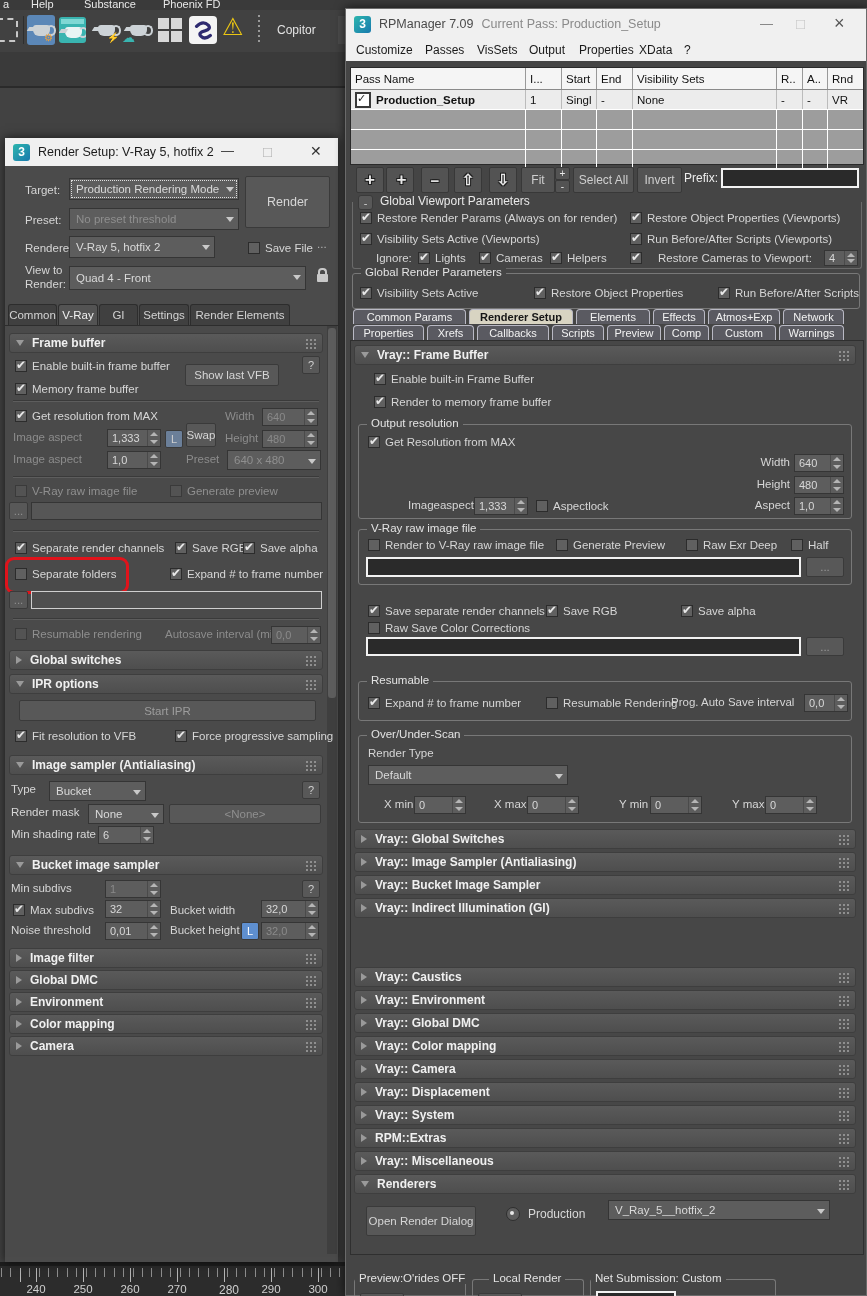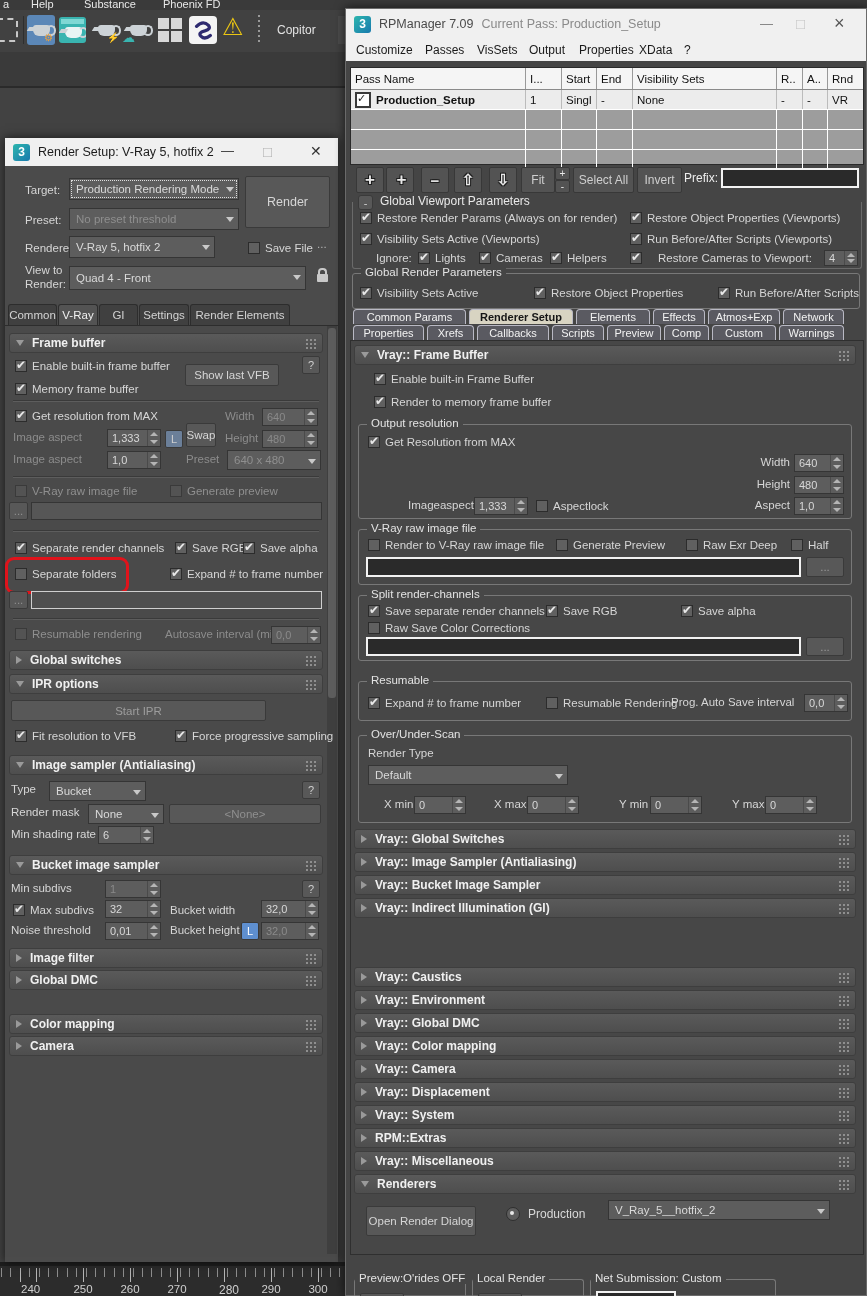--- a/index.html
+++ b/index.html
@@ -117,21 +117,21 @@
   <span class="abs" style="left:277px;top:13px;color:#e3e3e3;font-size:12px">Copitor</span>
   <span class="abs" style="left:338px;top:6px;width:7px;height:28px;background:#4c4c4c"></span>
 </div>
 
 <div class="abs" style="left:0;top:52px;width:345px;height:34px;background:#3a3a3a;border-bottom:2px solid #2a2a2a"></div>
 <div class="abs" style="left:0;top:88px;width:345px;height:1174px;background:#424242"></div>
 
 <div class="abs" style="left:0;top:1262px;width:345px;height:34px;background:#2c2c2c;border-top:4px solid #1e1e1e">
   <div class="abs" style="left:0;top:2px;width:345px;height:9px;background-image:repeating-linear-gradient(90deg,#8d8d8d 0 1px,transparent 1px 9.4px);background-position:1px 0"></div>
   <div class="abs" style="left:0;top:2px;width:345px;height:14px;background-image:repeating-linear-gradient(90deg,#b5b5b5 0 1px,transparent 1px 47px);background-position:36px 0"></div>
-  <span class="abs" style="left:21px;top:17px;width:30px;color:#cfcfcf;font-size:11.5px">240</span>
+  <span class="abs" style="left:21px;top:17px;width:30px;text-align:center;color:#cfcfcf;font-size:11.5px">240</span>
   <span class="abs" style="left:68px;top:17px;width:30px;text-align:center;color:#cfcfcf;font-size:11.5px">250</span>
   <span class="abs" style="left:115px;top:17px;width:30px;text-align:center;color:#cfcfcf;font-size:11.5px">260</span>
   <span class="abs" style="left:162px;top:17px;width:30px;text-align:center;color:#cfcfcf;font-size:11.5px">270</span>
   <span class="abs" style="left:209px;top:17px;width:30px;text-align:right;color:#cfcfcf;font-size:12px">280</span>
   <span class="abs" style="left:256px;top:17px;width:30px;text-align:center;color:#cfcfcf;font-size:11.5px">290</span>
   <span class="abs" style="left:303px;top:17px;width:30px;text-align:center;color:#cfcfcf;font-size:11.5px">300</span>
 </div>
 
 <div class="win" style="left:5px;top:138px;width:333px;height:1124px">
   <div class="titlebar" style="height:28px;gap:8px">
@@ -330,21 +330,21 @@
     <span class="arr"></span>
       <span>Global switches</span>
       <span class="grip"></span>
   </div>
 
   <div class="roll open" style="left:4px;top:536px;width:314px">
     <span class="arr"></span>
       <span>IPR options</span>
       <span class="grip"></span>
   </div>
-  <div class="btn" style="left:6px;top:562px;width:255px;height:21px;color:#9d9d9d">
+  <div class="btn" style="left:14px;top:562px;width:297px;height:21px;color:#9d9d9d">
       <span>Start IPR</span>
     </div>
   <div class="cb checked" style="left:10px;top:590px">
       <span class="box"></span>
       <span>Fit resolution to VFB</span>
     </div>
   <div class="cb checked" style="left:170px;top:590px">
       <span class="box"></span>
       <span>Force progressive sampling</span>
     </div>
@@ -435,20 +435,25 @@
     </div>
 
   <div class="roll" style="left:4px;top:810px;width:314px">
       <span class="arr"></span>
       <span>Image filter</span>
       <span class="grip"></span>
     </div>
   <div class="roll" style="left:4px;top:832px;width:314px">
       <span class="arr"></span>
       <span>Global DMC</span>
+      <span class="grip"></span>
+    </div>
+  <div class="roll" style="left:4px;top:854px;width:314px">
+      <span class="arr"></span>
+      <span>Environment</span>
       <span class="grip"></span>
     </div>
   <div class="roll" style="left:4px;top:898px;width:314px">
       <span class="arr"></span>
       <span>Camera</span>
       <span class="grip"></span>
     </div>
   <div class="roll" style="left:4px;top:876px;width:314px">
       <span class="arr"></span>
       <span>Color mapping</span>
@@ -746,23 +751,20 @@
     </div>
   <div class="cb" style="left:445px;top:528px">
       <span class="box"></span>
       <span>Half</span>
     </div>
   <div class="winput" style="left:20px;top:548px;width:435px;height:20px"></div>
   <div class="btn" style="left:460px;top:548px;width:38px;height:20px;color:#9a9a9a">
       <span>...</span>
     </div>
 
-  <div class="grp" style="left:12px;top:586px;width:494px;height:66px">
-    <span class="glabel">Split render-channels</span>
-  </div>
   <div class="cb checked" style="left:22px;top:594px">
       <span class="box"></span>
       <span>Save separate render channels</span>
     </div>
   <div class="cb checked" style="left:200px;top:594px">
       <span class="box"></span>
       <span>Save RGB</span>
     </div>
   <div class="cb checked" style="left:335px;top:594px">
       <span class="box"></span>
@@ -918,21 +920,21 @@
   </div>
   <div class="dd" style="left:262px;top:1191px;width:222px">
       <span class="val">V_Ray_5__hotfix_2</span>
       <span class="dda"></span>
     </div>
 
   <div class="grp" style="left:8px;top:1270px;width:112px;height:26px;border-bottom:none">
     <span class="glabel" style="background:#454545;left:0">Preview:O'rides OFF</span>
   </div>
   <div class="grp" style="left:126px;top:1270px;width:112px;height:26px;border-bottom:none">
-    <span class="glabel" style="background:#454545;left:0">Local Render</span>
+    <span class="glabel" style="background:#454545;left:16px">Local Render</span>
   </div>
   <div class="grp" style="left:244px;top:1270px;width:186px;height:26px;border-bottom:none">
     <span class="glabel" style="background:#454545;left:0">Net Submission: Custom</span>
   </div>
   <div class="winput" style="left:250px;top:1282px;width:80px;height:14px"></div>
   <div class="btn" style="left:14px;top:1284px;width:44px;height:12px"></div>
   <div class="btn" style="left:132px;top:1284px;width:44px;height:12px"></div>
 </div>
 
 </body></html>

